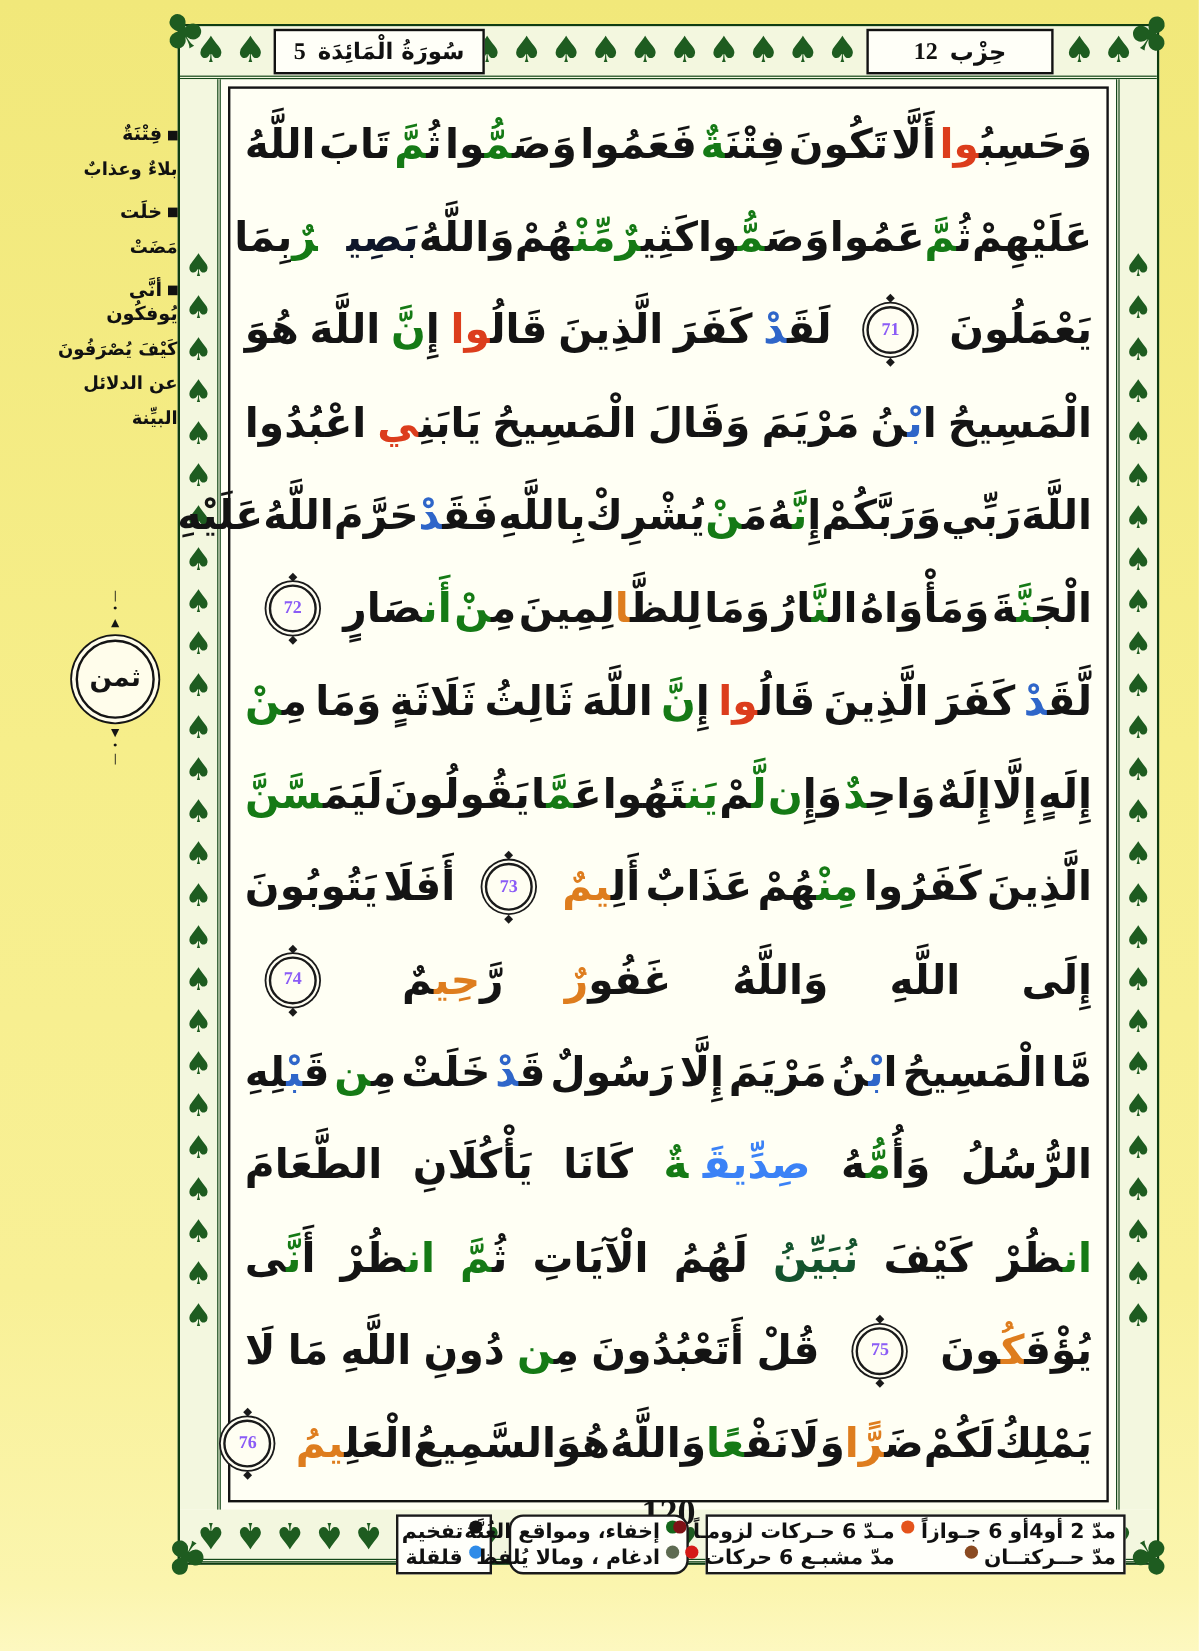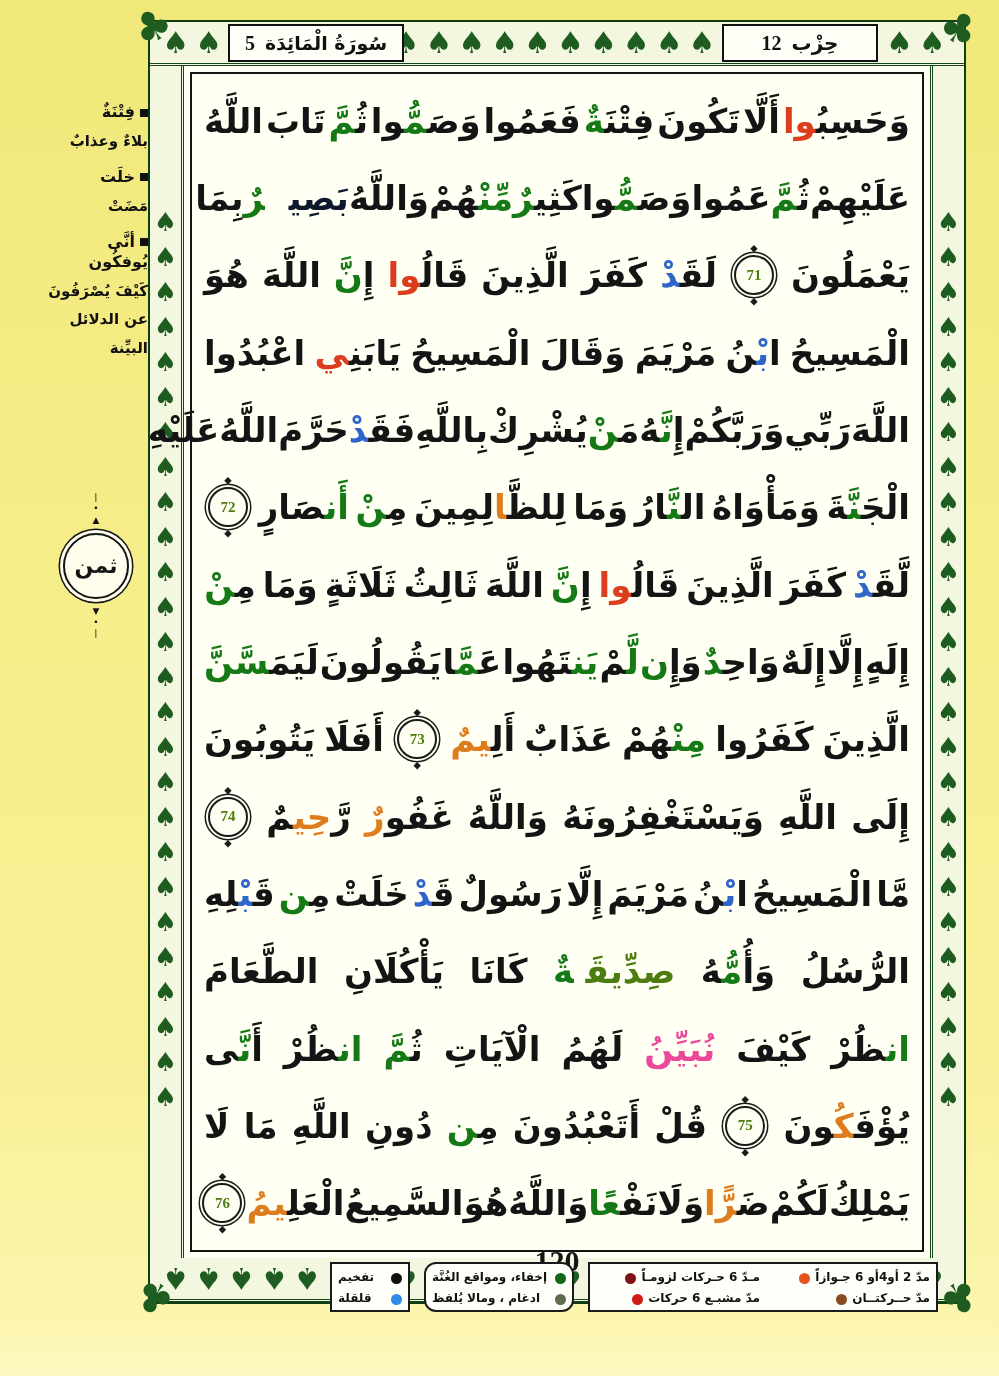--- a/index.html
+++ b/index.html
@@ -31,25 +31,25 @@
   .inner{
     position:absolute;left:40px;right:40px;top:50px;bottom:50px;
     border:2px solid #141414;background:#FFFFF4;box-sizing:border-box;
     padding:8px 12px;display:flex;flex-direction:column;
   }
   
   .quran{flex:1;display:flex;flex-direction:column;direction:rtl;}
   .qline{flex:1;display:flex;justify-content:space-between;align-items:center;
          direction:rtl;font-size:34px;font-weight:700;color:#141414;white-space:nowrap;}
   .qword{display:inline-block;}
-  .vmark{position:relative;flex:0 0 auto;width:36px;height:36px;margin:0 4px;
+  .vmark{position:relative;flex:0 0 auto;width:36px;height:36px;margin:0 20px;
          border:2px solid #1a1a1a;border-radius:50%;background:#FFFEF2;
          box-shadow:0 0 0 2px #FFFEF2,0 0 0 3.5px #1a1a1a;
          display:inline-flex;align-items:center;justify-content:center;
-         font:700 15px "Liberation Serif",serif;color:#4d7c0f;}
+         font:700 15px "Liberation Serif",serif;color:#8b5cf6;}
   .vmark::before,.vmark::after{content:"◆";position:absolute;left:50%;transform:translateX(-50%);
          font-size:9px;color:#1a1a1a;line-height:1;}
   .vmark::before{top:-13px;} .vmark::after{bottom:-13px;}
   
   .hbox{position:absolute;top:24px;height:38px;background:#FFFFF8;border:2px solid #111;
         box-sizing:border-box;z-index:5;display:flex;align-items:center;justify-content:center;
         direction:rtl;font-weight:700;color:#111;gap:10px;}
   .hbox .num{font:700 20px "Liberation Serif",serif;}
   #surahBox{left:228px;width:176px;font-size:19px;}
   #hizbBox{left:722px;width:156px;font-size:20px;}
@@ -69,22 +69,22 @@
               display:flex;align-items:center;justify-content:center;margin:7px 0;
               font-size:22px;font-weight:700;direction:rtl;}
   
   .legend-box{position:absolute;top:1262px;height:50px;background:#FFFFFA;border:2px solid #1a1a1a;
               box-sizing:border-box;z-index:6;direction:rtl;color:#111;
               display:flex;flex-direction:column;justify-content:space-around;padding:2px 6px;}
   #legend1{left:330px;width:80px;}
   #legend2{left:424px;width:150px;border-radius:12px;}
   #legend3{left:588px;width:350px;display:grid;grid-template-columns:1fr 1fr;
            grid-auto-rows:1fr;align-items:center;column-gap:6px;}
-  .litem{display:flex;align-items:flex-end;justify-content:space-between;gap:5px;
-         font-size:12px;font-weight:700;white-space:nowrap;}
+  .litem{display:flex;align-items:flex-start;justify-content:space-between;gap:5px;
+         font-size:17px;font-weight:700;white-space:nowrap;}
   .litem .dot{flex:0 0 auto;width:11px;height:11px;border-radius:50%;}
   .litem.dotleft{justify-content:flex-start;}
   
   .pagenum{position:absolute;left:148px;width:818px;top:1244px;text-align:center;
            font:700 30px "Liberation Serif",serif;color:#141414;z-index:5;}
 </style>
 </head>
 <body>
 
 <div class="hbox" id="surahBox">
@@ -203,50 +203,49 @@
           <span class="qword"><span style="color: rgb(21, 122, 21);">مِنْ</span><span style="color: rgb(20, 20, 20);">هُمْ</span></span>
           <span class="qword" style="color: rgb(20, 20, 20);">عَذَابٌ</span>
           <span class="qword"><span style="color: rgb(20, 20, 20);">أَلِ</span><span style="color: rgb(222, 125, 30);">يمٌ</span></span>
           <span class="vmark">73</span>
           <span class="qword" style="color: rgb(20, 20, 20);">أَفَلَا</span>
           <span class="qword" style="color: rgb(20, 20, 20);">يَتُوبُونَ</span>
         </div>
         <div class="qline">
           <span class="qword" style="color: rgb(20, 20, 20);">إِلَى</span>
           <span class="qword" style="color: rgb(20, 20, 20);">اللَّهِ</span>
-          <span class="qword" style="color: rgb(20, 20, 20);">وَيَسْتَغْفِرُونَهُ</span>
           <span class="qword" style="color: rgb(20, 20, 20);">وَاللَّهُ</span>
           <span class="qword"><span style="color: rgb(20, 20, 20);">غَفُو</span><span style="color: rgb(222, 125, 30);">رٌ</span></span>
           <span class="qword"><span style="color: rgb(20, 20, 20);">رَّ</span><span style="color: rgb(222, 125, 30);">حِي</span><span style="color: rgb(20, 20, 20);">مٌ</span></span>
           <span class="vmark">74</span>
         </div>
         <div class="qline">
           <span class="qword" style="color: rgb(20, 20, 20);">مَّا</span>
           <span class="qword" style="color: rgb(20, 20, 20);">الْمَسِيحُ</span>
           <span class="qword"><span style="color: rgb(20, 20, 20);">ا</span><span style="color: rgb(47, 102, 201);">بْ</span><span style="color: rgb(20, 20, 20);">نُ</span></span>
           <span class="qword" style="color: rgb(20, 20, 20);">مَرْيَمَ</span>
           <span class="qword" style="color: rgb(20, 20, 20);">إِلَّا</span>
           <span class="qword" style="color: rgb(20, 20, 20);">رَسُولٌ</span>
           <span class="qword"><span style="color: rgb(20, 20, 20);">قَ</span><span style="color: rgb(47, 102, 201);">دْ</span></span>
           <span class="qword" style="color: rgb(20, 20, 20);">خَلَتْ</span>
           <span class="qword"><span style="color: rgb(20, 20, 20);">مِ</span><span style="color: rgb(21, 122, 21);">ن</span></span>
           <span class="qword"><span style="color: rgb(20, 20, 20);">قَ</span><span style="color: rgb(47, 102, 201);">بْ</span><span style="color: rgb(20, 20, 20);">لِهِ</span></span>
         </div>
         <div class="qline">
           <span class="qword" style="color: rgb(20, 20, 20);">الرُّسُلُ</span>
           <span class="qword"><span style="color: rgb(20, 20, 20);">وَأُ</span><span style="color: rgb(21, 122, 21);">مُّ</span><span style="color: rgb(20, 20, 20);">هُ</span></span>
-          <span class="qword"><span style="color: #4d7c0f; margin-left: 12px;">صِدِّيقَ</span><span style="color: rgb(21, 122, 21);">ةٌ</span></span>
+          <span class="qword"><span style="color: #3b82f6; margin-left: 12px;">صِدِّيقَ</span><span style="color: rgb(21, 122, 21);">ةٌ</span></span>
           <span class="qword" style="color: rgb(20, 20, 20); text-align: center;">كَانَا</span>
           <span class="qword" style="color: rgb(20, 20, 20);">يَأْكُلَانِ</span>
           <span class="qword" style="color: rgb(20, 20, 20);">الطَّعَامَ</span>
         </div>
         <div class="qline">
           <span class="qword"><span style="color: rgb(21, 122, 21);">ان</span><span style="color: rgb(20, 20, 20);">ظُرْ</span></span>
           <span class="qword" style="color: rgb(20, 20, 20);">كَيْفَ</span>
-          <span class="qword" style="color: #ec4899;">نُبَيِّنُ</span>
+          <span class="qword" style="color: #14532d;">نُبَيِّنُ</span>
           <span class="qword" style="color: rgb(20, 20, 20);">لَهُمُ</span>
           <span class="qword"><span style="color: rgb(20, 20, 20);">الْ</span><span style="color: rgb(220, 61, 28);">آ</span><span style="color: rgb(20, 20, 20);">يَاتِ</span></span>
           <span class="qword"><span style="color: rgb(20, 20, 20);">ثُ</span><span style="color: rgb(21, 122, 21);">مَّ</span></span>
           <span class="qword"><span style="color: rgb(21, 122, 21);">ان</span><span style="color: rgb(20, 20, 20);">ظُرْ</span></span>
           <span class="qword"><span style="color: rgb(20, 20, 20);">أَ</span><span style="color: rgb(21, 122, 21);">نَّ</span><span style="color: rgb(20, 20, 20);">ى</span></span>
         </div>
         <div class="qline">
           <span class="qword"><span style="color: rgb(20, 20, 20);">يُؤْفَ</span><span style="color: rgb(222, 125, 30);">كُ</span><span style="color: rgb(20, 20, 20);">ونَ</span></span>
           <span class="vmark">75</span>
           <span class="qword" style="color: rgb(20, 20, 20);">قُلْ</span>

